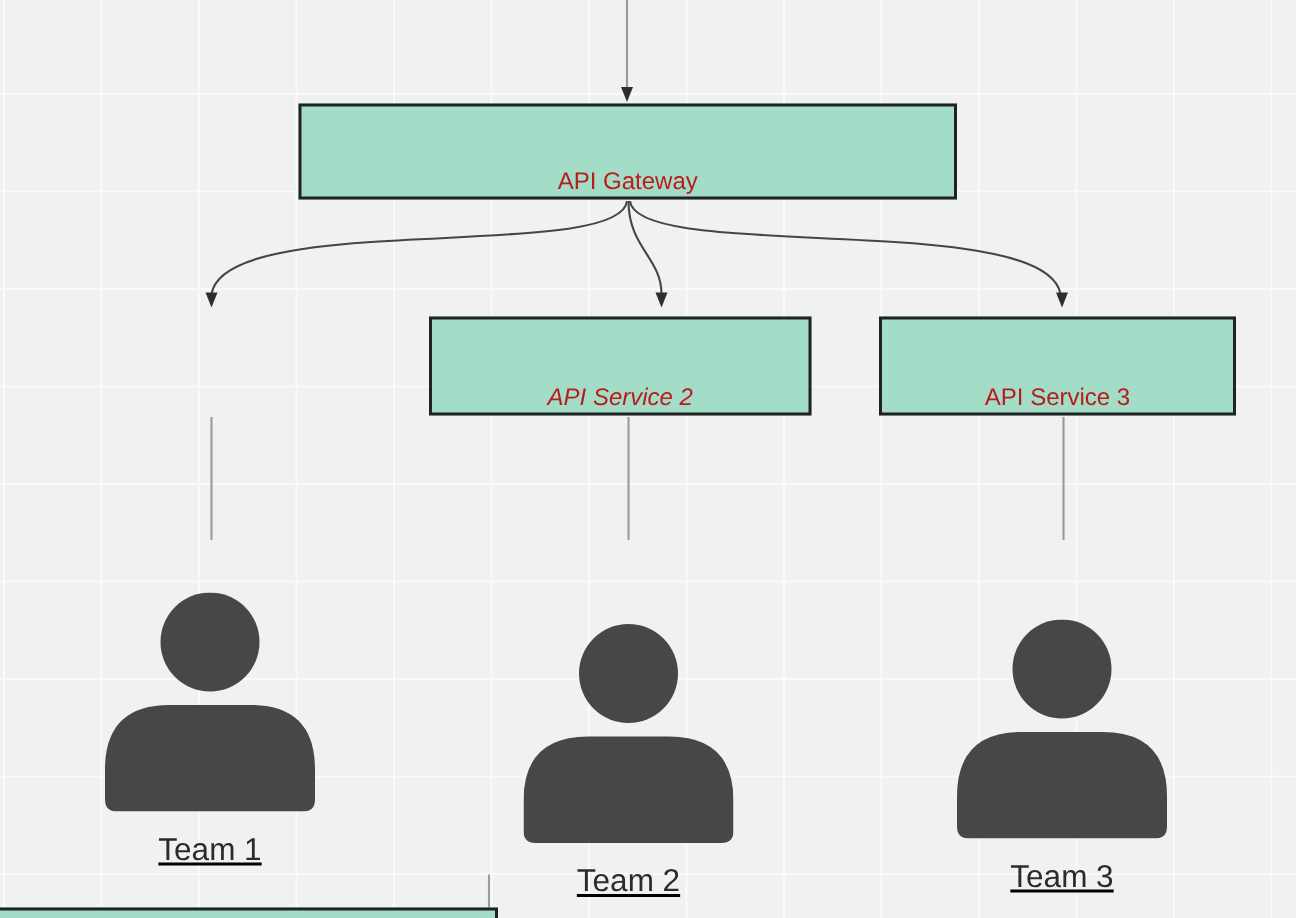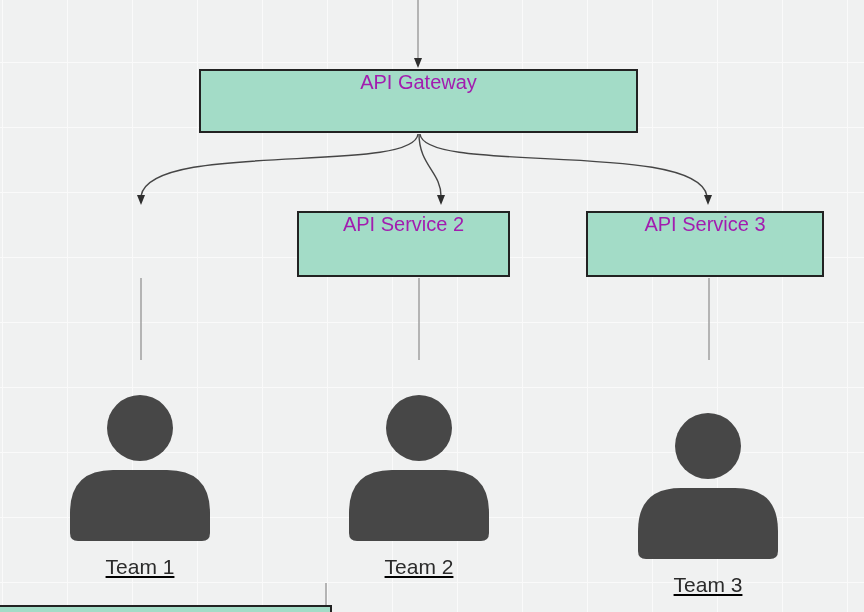--- a/index.html
+++ b/index.html
@@ -13,36 +13,36 @@
       linear-gradient(to right, #fafafa 1px, transparent 1px),
       linear-gradient(to bottom, #fafafa 1px, transparent 1px);
     background-size:65px 65px;
     background-position:2px 62px;
   }
   .node{
     position:absolute;
     background:#a3dcc7;
     border:2px solid #222222;
     box-sizing:border-box;
-    display:flex;align-items:flex-start;justify-content:center;
-    color:#a21caf;
-    font-size:20px;
+    display:flex;align-items:flex-end;justify-content:center;
+    color:#b91c1c;
+    font-size:16px;
   }
   #gateway{left:199px;top:69px;width:439px;height:64px;}
   #service1{left:19px;top:211px;width:244px;height:66px;}
-  #service2{left:297px;top:211px;width:213px;height:66px;}
+  #service2{left:286px;top:211px;width:255px;height:66px;font-style:italic;}
   #service3{left:586px;top:211px;width:238px;height:66px;}
   #cutoff-box{left:-4px;top:605px;width:336px;height:20px;}
   svg.overlay{position:absolute;left:0;top:0;}
   .edge{fill:none;stroke:#454545;stroke-width:1.4px;}
   .stub{fill:none;stroke:#9a9a9a;stroke-width:1.4px;}
   .arrowhead{fill:#2e2e2e;stroke:none;}
   .team{position:absolute;width:160px;display:flex;flex-direction:column;align-items:center;text-decoration:underline;}
   #team1{left:60px;top:395px;}
-  #team2{left:339px;top:395px;}
+  #team2{left:339px;top:416px;}
   #team3{left:628px;top:413px;}
   .person{width:140px;height:146px;}
   .team-label{
     margin-top:13px;
     color:#2b2b2b;font-size:21px;line-height:26px;text-align:center;
   }
 </style>
 </head>
 <body>
 

